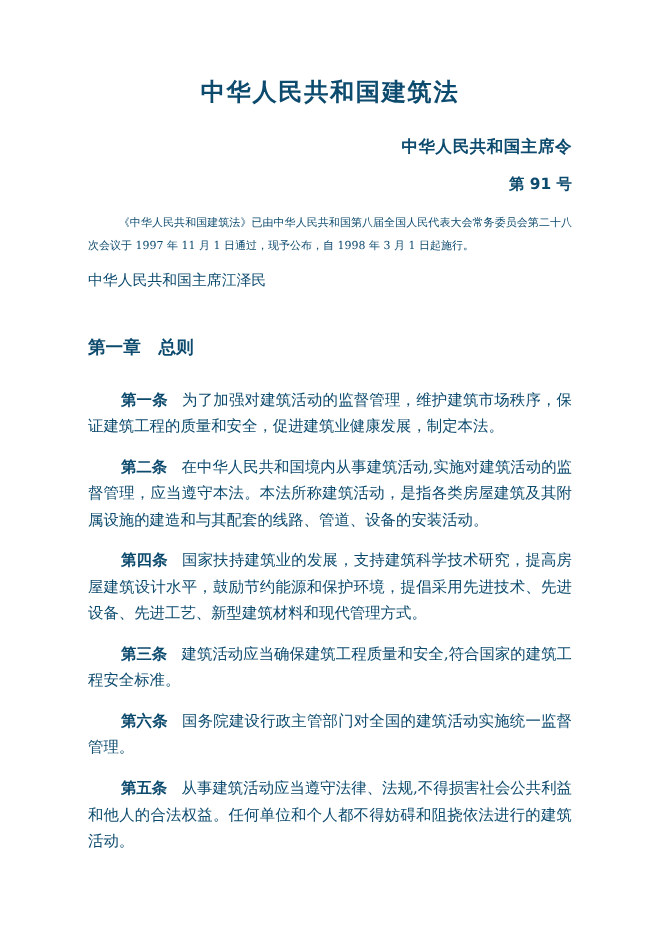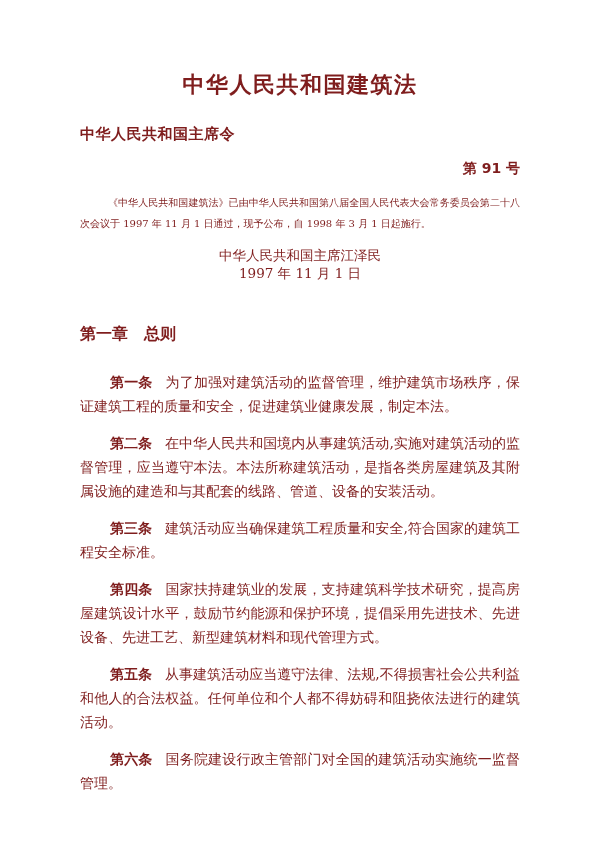--- a/index.html
+++ b/index.html
@@ -6,21 +6,21 @@
     margin: 0;
     padding: 0;
     background: #ffffff;
   }
   .page {
     position: relative;
     width: 600px;
     height: 848px;
     margin: 0 auto;
     background: #ffffff;
-    color: #7f1d1d;
+    color: #0c4a6e;
     font-family: "DejaVu Serif", "Liberation Serif", serif;
     overflow: hidden;
     box-sizing: border-box;
     padding: 0 80px;
   }
   .doc-title {
     margin: 70px 0 0 0;
     font-family: "DejaVu Sans", "Liberation Sans", sans-serif;
     font-weight: bold;
     font-size: 22px;
@@ -28,40 +28,40 @@
     letter-spacing: 1.5px;
     text-align: center;
   }
   .decree-heading {
     margin: 23px 0 0 0;
     font-family: Liberation Sans, sans-serif;
     font-weight: bold;
     font-size: 15px;
     line-height: 22px;
     letter-spacing: 0.5px;
-    text-align: left;
+    text-align: right;
   }
   .decree-number {
     margin: 13px 0 0 0;
     font-family: "DejaVu Sans", "Liberation Sans", sans-serif;
     font-weight: bold;
     font-size: 14px;
     line-height: 20px;
     text-align: right;
   }
   .preamble {
     margin: 14px 0 0 0;
     font-size: 10px;
     line-height: 21px;
     text-indent: 28px;
     text-align: justify;
   }
   .signature-block {
     margin: 12px 0 0 0;
-    text-align: center;
+    text-align: left;
     font-size: 13.5px;
     line-height: 18px;
   }
   .signature-block p {
     margin: 0;
   }
   .chapter-heading {
     margin: 40px 0 0 0;
     font-weight: bold;
     font-size: 16px;
@@ -94,29 +94,28 @@
   <h1 class="doc-title">中华人民共和国建筑法</h1>
 
   <h2 class="decree-heading">中华人民共和国主席令</h2>
 
   <h3 class="decree-number">第 91 号</h3>
 
   <p class="preamble">《中华人民共和国建筑法》已由中华人民共和国第八届全国人民代表大会常务委员会第二十八次会议于 1997 年 11 月 1 日通过，现予公布，自 1998 年 3 月 1 日起施行。</p>
 
   <div class="signature-block">
     <p>中华人民共和国主席江泽民</p>
-    <p>1997 年 11 月 1 日</p>
   </div>
 
   <h2 class="chapter-heading">
     <span class="chapter-number">第一章</span><span>总则</span>
   </h2>
 
   <div class="articles">
     <p class="article"><span class="article-label">第一条</span><span>为了加强对建筑活动的监督管理，维护建筑市场秩序，保证建筑工程的质量和安全，促进建筑业健康发展，制定本法。</span></p>
     <p class="article"><span class="article-label">第二条</span><span>在中华人民共和国境内从事建筑活动,实施对建筑活动的监督管理，应当遵守本法。本法所称建筑活动，是指各类房屋建筑及其附属设施的建造和与其配套的线路、管道、设备的安装活动。</span></p>
+    <p class="article"><span class="article-label">第四条</span><span>国家扶持建筑业的发展，支持建筑科学技术研究，提高房屋建筑设计水平，鼓励节约能源和保护环境，提倡采用先进技术、先进设备、先进工艺、新型建筑材料和现代管理方式。</span></p>
     <p class="article"><span class="article-label">第三条</span><span>建筑活动应当确保建筑工程质量和安全,符合国家的建筑工程安全标准。</span></p>
-    <p class="article"><span class="article-label">第四条</span><span>国家扶持建筑业的发展，支持建筑科学技术研究，提高房屋建筑设计水平，鼓励节约能源和保护环境，提倡采用先进技术、先进设备、先进工艺、新型建筑材料和现代管理方式。</span></p>
+    <p class="article"><span class="article-label">第六条</span><span>国务院建设行政主管部门对全国的建筑活动实施统一监督管理。</span></p>
     <p class="article"><span class="article-label">第五条</span><span>从事建筑活动应当遵守法律、法规,不得损害社会公共利益和他人的合法权益。任何单位和个人都不得妨碍和阻挠依法进行的建筑活动。</span></p>
-    <p class="article"><span class="article-label">第六条</span><span>国务院建设行政主管部门对全国的建筑活动实施统一监督管理。</span></p>
   </div>
 
 </div>
 
 </body></html>

